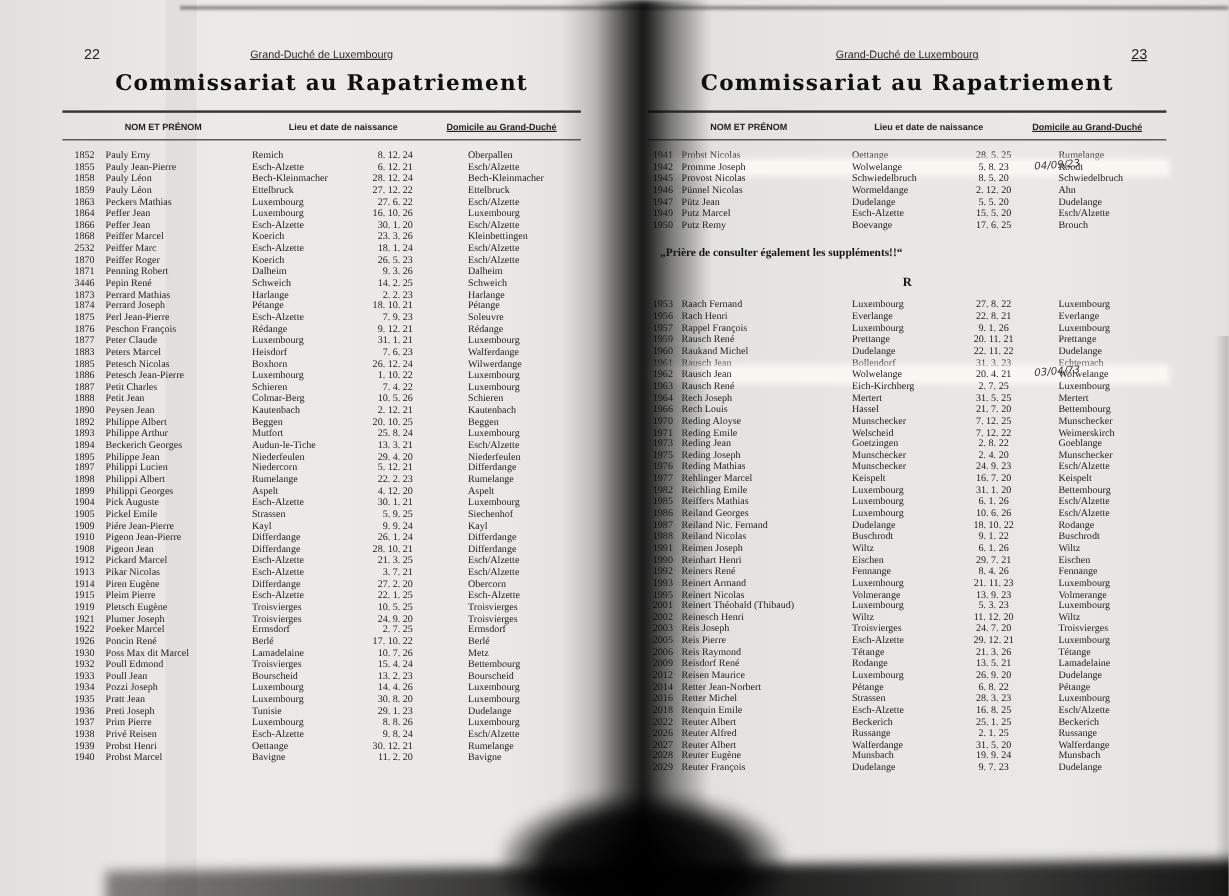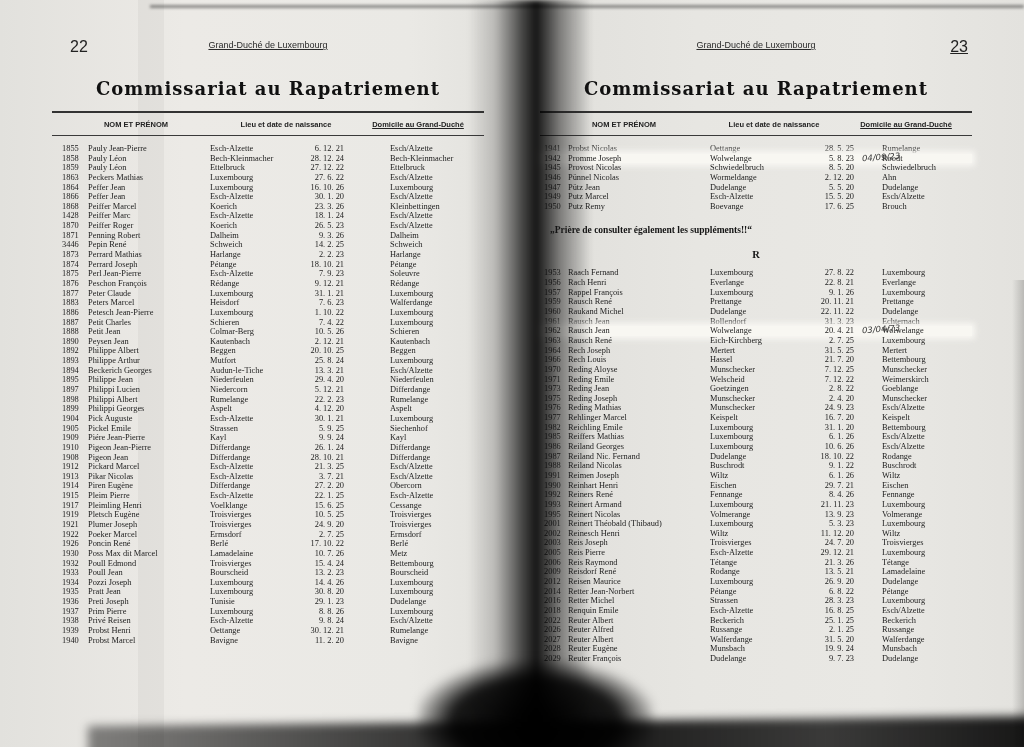--- a/index.html
+++ b/index.html
@@ -20,40 +20,40 @@
     background:linear-gradient(to right,rgba(0,0,0,0.45),rgba(0,0,0,0.7) 28%,rgba(0,0,0,0.9) 50%,rgba(0,0,0,0.75) 78%,rgba(0,0,0,0.9) 100%);
     filter:blur(5px);transform:rotate(-0.6deg);}
   .streak{position:absolute;top:0;bottom:0;left:138px;width:26px;background:rgba(90,90,90,0.06);}
   .right-edge{position:absolute;top:280px;bottom:0;right:0;width:12px;background:linear-gradient(to left,rgba(0,0,0,0.18),rgba(0,0,0,0));}
   
   .page{position:absolute;top:40px;width:432px;}
   .page-left{left:52px;}
   .page-right{left:540px;}
   .page-head{position:relative;height:14px;font-family:"Liberation Sans",sans-serif;font-size:9px;color:#2a2a2a;}
   .page-head .hdr{display:block;text-align:center;text-decoration:underline;}
-  .page-num{position:absolute;top:-2px;font-size:16px;color:#222;}
+  .page-num{position:absolute;top:-2px;font-size:12px;color:#222;}
   .page-left .page-num{left:18px;}
-  .page-right .page-num{right:4px;text-decoration:underline;}
-  .page-title{margin-top:24px;text-align:center;font-family:"DejaVu Serif",serif;font-weight:bold;font-size:18px;letter-spacing:1px;color:#101010;}
+  .page-right .page-num{right:16px;text-decoration:underline;}
+  .page-title{margin-top:5px;text-align:center;font-family:"DejaVu Serif",serif;font-weight:bold;font-size:18px;letter-spacing:1px;color:#101010;}
   .col-head{margin-top:12px;border-top:2px solid #333;border-bottom:1px solid #3a3a3a;height:22px;display:flex;align-items:center;
     font-family:"Liberation Sans",sans-serif;font-size:7.5px;font-weight:bold;color:#222;justify-content:flex-end;}
   .ch-name{width:168px;text-align:center;}
   .ch-birth{width:132px;text-align:center;}
   .ch-dom{flex:1;text-align:center;text-decoration:underline;}
   .rows{margin-top:8px;}
   .row{position:relative;display:flex;height:9.65px;line-height:9.6px;font-size:8.4px;color:#1c1c1c;white-space:nowrap;}
   .c-num{width:26px;padding-left:10px;}
   .c-name{width:122px;}
   .c-place{width:86px;}
   .c-date{width:48px;text-align:right;}
   .c-dom{margin-left:46px;}
   .page-right .c-num{padding-left:4px;width:24px;}
   .page-right .c-name{width:142px;}
   .page-right .c-place{width:92px;}
-  .page-right .c-date{width:52px;}
+  .page-right .c-date{width:52px;text-align:center;}
   .page-right .c-dom{margin-left:28px;}
   .row.hl{background:#f8f7f2;box-shadow:0 0 6px 3px rgba(250,249,244,0.95);}
   .hw{position:absolute;left:322px;top:-1px;font-family:"DejaVu Sans",sans-serif;font-style:italic;font-size:8.5px;color:#3a3a3a;transform:rotate(-4deg);}
   .note{margin-top:14px;padding-left:10px;font-weight:bold;font-size:9.5px;color:#151515;}
   .section-letter{margin-top:14px;margin-bottom:6px;text-align:center;font-weight:bold;font-size:10.5px;color:#151515;}
 </style>
 </head>
 <body>
 
 <div class="scan">
@@ -64,20 +64,27 @@
       <span class="hdr">Grand-Duché de Luxembourg</span>
     </div>
     <div class="page-title">Commissariat au Rapatriement</div>
     <div class="col-head">
       <span class="ch-name">NOM ET PRÉNOM</span>
       <span class="ch-birth">Lieu et date de naissance</span>
       <span class="ch-dom">Domicile au Grand-Duché</span>
     </div>
     <div class="rows">
         <div class="row">
+          <span class="c-num">1852</span>
+          <span class="c-name">Pauly Erny</span>
+          <span class="c-place">Remich</span>
+          <span class="c-date">8. 12. 24</span>
+          <span class="c-dom">Oberpallen</span>
+        </div>
+        <div class="row">
           <span class="c-num">1855</span>
           <span class="c-name">Pauly Jean-Pierre</span>
           <span class="c-place">Esch-Alzette</span>
           <span class="c-date">6. 12. 21</span>
           <span class="c-dom">Esch/Alzette</span>
         </div>
         <div class="row">
           <span class="c-num">1858</span>
           <span class="c-name">Pauly Léon</span>
           <span class="c-place">Bech-Kleinmacher</span>
@@ -113,21 +120,21 @@
           <span class="c-dom">Esch/Alzette</span>
         </div>
         <div class="row">
           <span class="c-num">1868</span>
           <span class="c-name">Peiffer Marcel</span>
           <span class="c-place">Koerich</span>
           <span class="c-date">23. 3. 26</span>
           <span class="c-dom">Kleinbettingen</span>
         </div>
         <div class="row">
-          <span class="c-num">1428</span>
+          <span class="c-num">2532</span>
           <span class="c-name">Peiffer Marc</span>
           <span class="c-place">Esch-Alzette</span>
           <span class="c-date">18. 1. 24</span>
           <span class="c-dom">Esch/Alzette</span>
         </div>
         <div class="row">
           <span class="c-num">1870</span>
           <span class="c-name">Peiffer Roger</span>
           <span class="c-place">Koerich</span>
           <span class="c-date">26. 5. 23</span>
@@ -183,20 +190,27 @@
           <span class="c-dom">Luxembourg</span>
         </div>
         <div class="row">
           <span class="c-num">1883</span>
           <span class="c-name">Peters Marcel</span>
           <span class="c-place">Heisdorf</span>
           <span class="c-date">7. 6. 23</span>
           <span class="c-dom">Walferdange</span>
         </div>
         <div class="row">
+          <span class="c-num">1885</span>
+          <span class="c-name">Petesch Nicolas</span>
+          <span class="c-place">Boxhorn</span>
+          <span class="c-date">26. 12. 24</span>
+          <span class="c-dom">Wilwerdange</span>
+        </div>
+        <div class="row">
           <span class="c-num">1886</span>
           <span class="c-name">Petesch Jean-Pierre</span>
           <span class="c-place">Luxembourg</span>
           <span class="c-date">1. 10. 22</span>
           <span class="c-dom">Luxembourg</span>
         </div>
         <div class="row">
           <span class="c-num">1887</span>
           <span class="c-name">Petit Charles</span>
           <span class="c-place">Schieren</span>
@@ -321,27 +335,20 @@
           <span class="c-place">Differdange</span>
           <span class="c-date">27. 2. 20</span>
           <span class="c-dom">Obercorn</span>
         </div>
         <div class="row">
           <span class="c-num">1915</span>
           <span class="c-name">Pleim Pierre</span>
           <span class="c-place">Esch-Alzette</span>
           <span class="c-date">22. 1. 25</span>
           <span class="c-dom">Esch-Alzette</span>
-        </div>
-        <div class="row">
-          <span class="c-num">1917</span>
-          <span class="c-name">Pleimling Henri</span>
-          <span class="c-place">Voelklange</span>
-          <span class="c-date">15. 6. 25</span>
-          <span class="c-dom">Cessange</span>
         </div>
         <div class="row">
           <span class="c-num">1919</span>
           <span class="c-name">Pletsch Eugène</span>
           <span class="c-place">Troisvierges</span>
           <span class="c-date">10. 5. 25</span>
           <span class="c-dom">Troisvierges</span>
         </div>
         <div class="row">
           <span class="c-num">1921</span>

